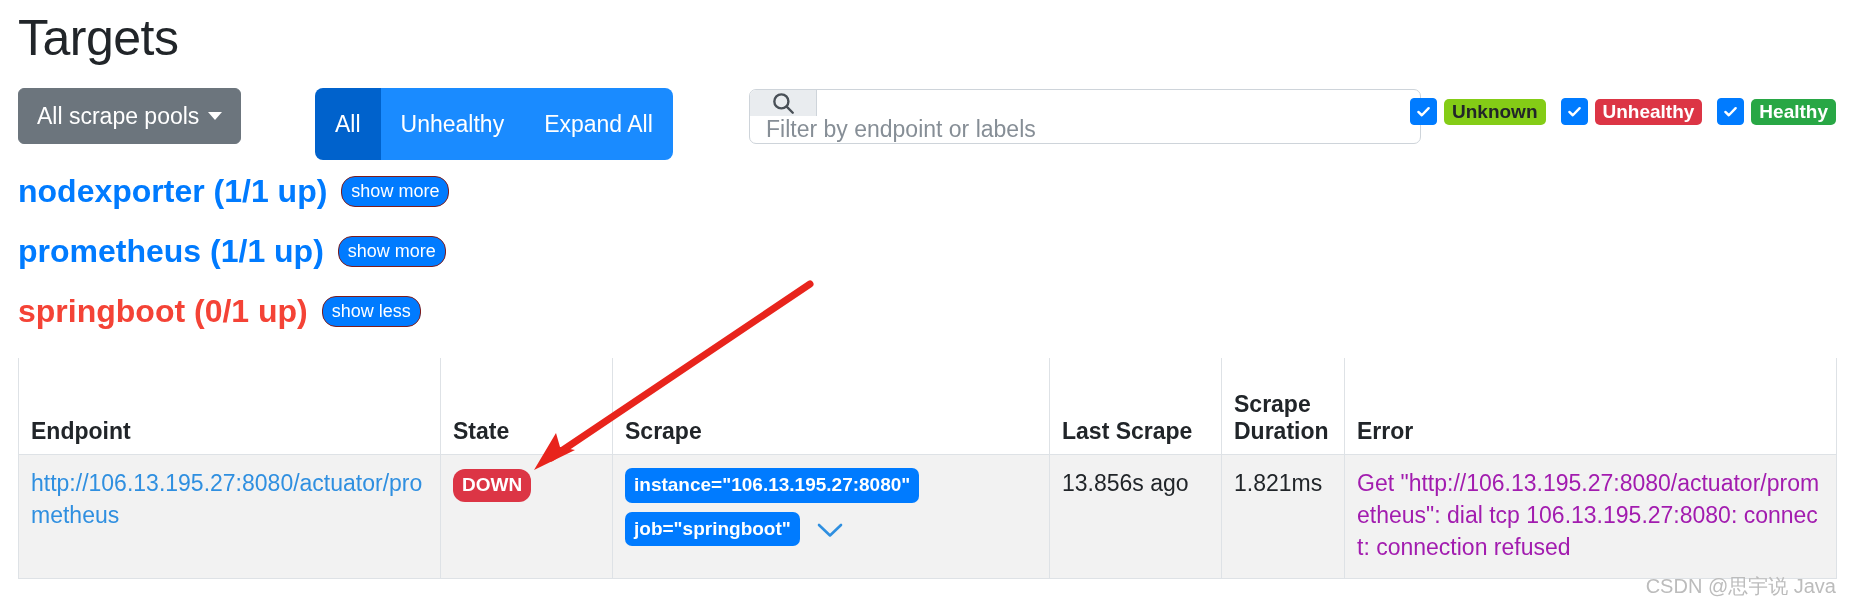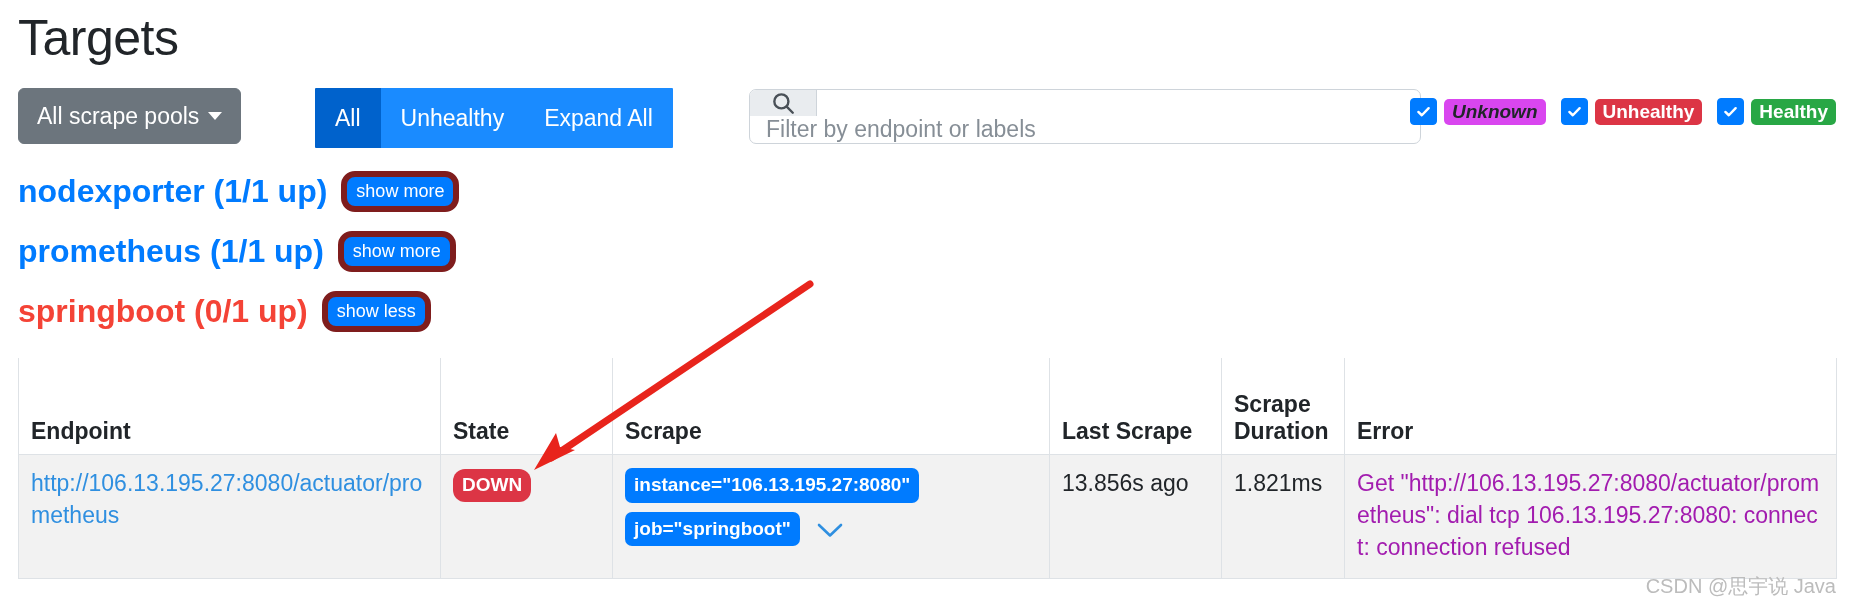--- a/index.html
+++ b/index.html
@@ -69,22 +69,22 @@
     border-right: 7px solid transparent;
     border-top: 8px solid #ffffff;
     display: inline-block;
   }
 
   .btn-group {
     position: absolute;
     left: 297px;
     top: 0;
     display: flex;
-    height: 60px;
-    border-radius: 1px;
+    height: 72px;
+    border-radius: 8px;
     overflow: hidden;
   }
   .btn-group .btn {
     display: flex;
     align-items: center;
     justify-content: center;
     padding: 0 20px;
     background: #1a8bff;
     color: #ffffff;
     font-size: 23px;
@@ -158,21 +158,21 @@
     height: 26px;
     padding: 0 8px;
     border-radius: 5px;
     font-size: 19px;
     font-weight: bold;
     margin-right: 8px;
     white-space: nowrap;
     cursor: pointer;
   }
   .status-badge:last-child { margin-right: 0; }
-  .badge-warning { background: #d946ef; color: #212529; font-style: italic; }
+  .badge-warning { background: #84cc16; color: #212529; }
   .badge-danger  { background: #dc3545; color: #ffffff; }
   .badge-success { background: #28a745; color: #ffffff; }
 
   
   .pools { position: absolute; left: 18px; top: 172px; width: 1818px; }
   .pool-row {
     display: flex;
     align-items: center;
     gap: 14px;
     margin-bottom: 22px;
@@ -182,21 +182,21 @@
     font-size: 32px;
     font-weight: bold;
     color: #007bff;
     white-space: nowrap;
     cursor: pointer;
   }
   .pool-title.down { color: #f44336; }
   .pool-toggle {
     background: #007bff;
     color: #ffffff;
-    border: 6px solid #7f1d1d;
+    border: 1px solid #7f1d1d;
     border-radius: 14px;
     font-size: 18px;
     padding: 4px 9px;
     cursor: pointer;
     font-family: "Liberation Sans", sans-serif;
     white-space: nowrap;
   }
 
   
   .targets-table {

